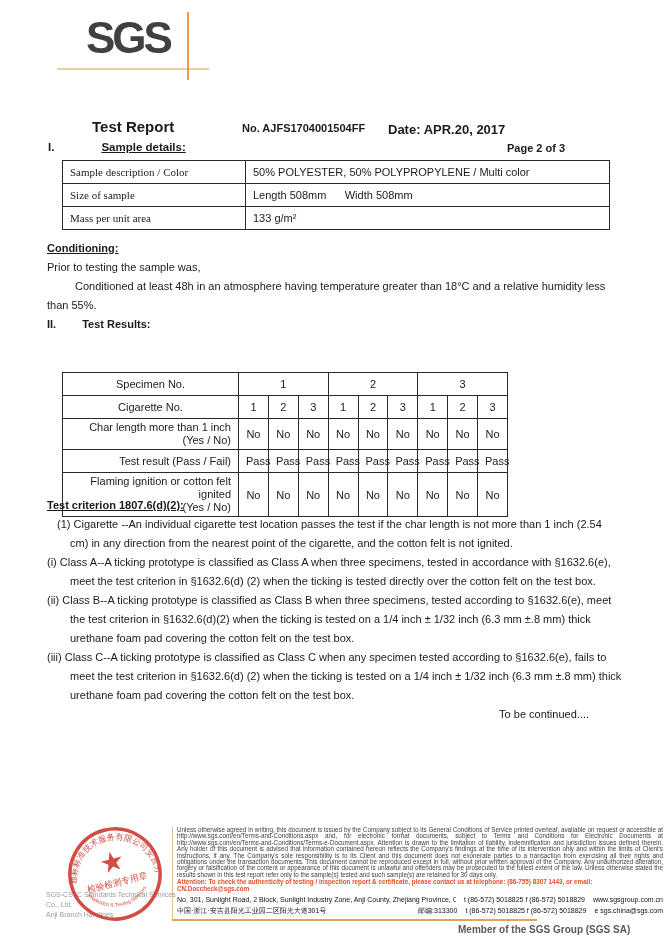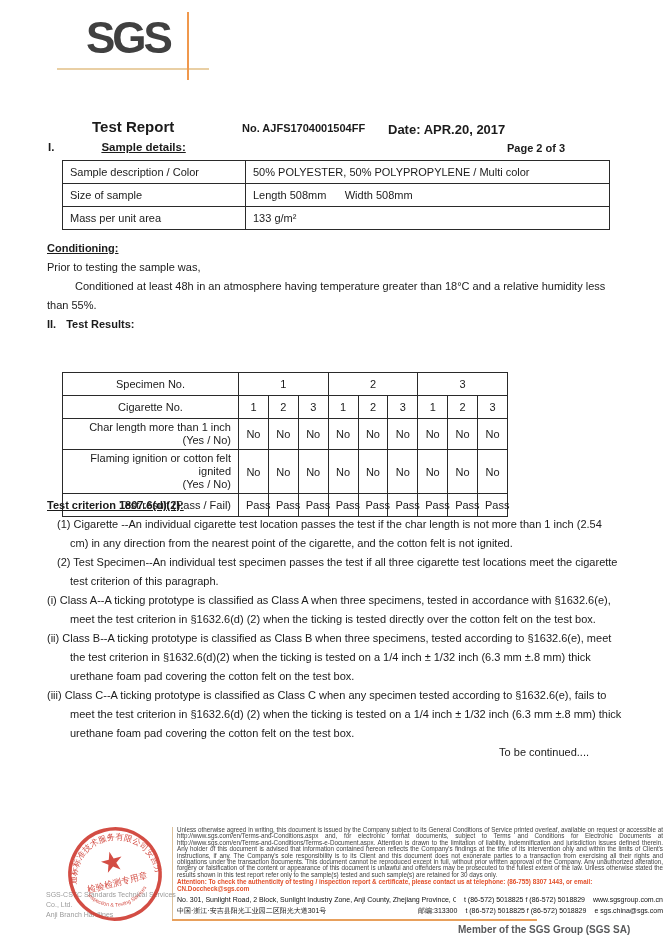--- a/index.html
+++ b/index.html
@@ -22,27 +22,27 @@
   .report-page{left:507px;top:122px;font-size:11px;font-weight:bold;margin-top:20px;}
 
   .sec1-head{left:48px;top:141px;font-size:11.5px;font-weight:bold;}
   .sec1-head .num{margin-right:14px;}
 
   table{border-collapse:collapse;}
   td{border:1px solid #2a2a2a;font-size:11px;padding:2px 7px;white-space:pre-wrap;}
 
   .sample-table{left:62px;top:160px;width:548px;}
   .sample-table td{height:18px;vertical-align:middle;}
-  .sample-table .c1{width:168px;}
+  .sample-table .c1{width:168px;font-family:Liberation Serif, serif;}
 
   .flow{left:47px;width:576px;font-size:11px;line-height:19px;}
   .flow p{margin:0;}
   .cond-block{top:239px;}
   .indent1{text-indent:28px;}
-  .sec2-head .num{margin-right:10px;}
+  .sec2-head .num{margin-right:26px;}
 
   .results-table{left:62px;top:372px;width:446px;table-layout:fixed;}
   .results-table td{text-align:center;vertical-align:middle;height:18px;}
   .results-table td.lbl-l{text-align:right;white-space:pre-line;line-height:13px;padding-left:6px;}
   .results-table .c-lab{width:176px;}
 
   .crit-block{top:496px;}
   .hang-num{padding-left:23px;text-indent:-13px;}
   .hang-rom{padding-left:23px;text-indent:-23px;}
   .continued{text-align:right;padding-right:34px;}
@@ -138,51 +138,50 @@
     <td>No</td>
     <td>No</td>
     <td>No</td>
     <td>No</td>
     <td>No</td>
     <td>No</td>
     <td>No</td>
     <td>No</td>
   </tr>
   <tr>
+    <td class="lbl-l">Test result (Pass / Fail)</td>
+    <td>Pass</td>
+    <td>Pass</td>
+    <td>Pass</td>
+    <td>Pass</td>
+    <td>Pass</td>
+    <td>Pass</td>
+    <td>Pass</td>
+    <td>Pass</td>
+    <td>Pass</td>
+  </tr>
+  <tr>
     <td class="lbl-l">Flaming ignition or cotton felt ignited
 (Yes / No)</td>
     <td>No</td>
     <td>No</td>
     <td>No</td>
     <td>No</td>
     <td>No</td>
     <td>No</td>
     <td>No</td>
     <td>No</td>
     <td>No</td>
-  </tr>
-  <tr>
-    <td class="lbl-l">Test result (Pass / Fail)</td>
-    <td>Pass</td>
-    <td>Pass</td>
-    <td>Pass</td>
-    <td>Pass</td>
-    <td>Pass</td>
-    <td>Pass</td>
-    <td>Pass</td>
-    <td>Pass</td>
-    <td>Pass</td>
   </tr>
 </tbody>
   </table>
 
 <div class="abs flow crit-block">
   <p class="b u">Test criterion 1807.6(d)(2):</p>
   <p class="hang-num"><span>(1)</span> <span>Cigarette --An individual cigarette test location passes the test if the char length is not more than 1 inch (2.54 cm) in any direction from the nearest point of the cigarette, and the cotton felt is not ignited.</span></p>
-  <p class="hang-num"><span>(2)</span> <span>Test Specimen--An individual test specimen passes the test if all three cigarette test locations meet the cigarette test criterion of this paragraph.</span></p>
   <p class="hang-rom"><span>(i)</span> <span>Class A--A ticking prototype is classified as Class A when three specimens, tested in accordance with §1632.6(e), meet the test criterion in §1632.6(d) (2) when the ticking is tested directly over the cotton felt on the test box.</span></p>
   <p class="hang-rom"><span>(ii)</span> <span>Class B--A ticking prototype is classified as Class B when three specimens, tested according to §1632.6(e), meet the test criterion in §1632.6(d)(2) when the ticking is tested on a 1/4 inch ± 1/32 inch (6.3 mm ±.8 mm) thick urethane foam pad covering the cotton felt on the test box.</span></p>
   <p class="hang-rom"><span>(iii)</span> <span>Class C--A ticking prototype is classified as Class C when any specimen tested according to §1632.6(e), fails to meet the test criterion in §1632.6(d) (2) when the ticking is tested on a 1/4 inch ± 1/32 inch (6.3 mm ±.8 mm) thick urethane foam pad covering the cotton felt on the test box.</span></p>
   <p class="continued">To be continued....</p>
 </div>
 
 <div class="abs company-lines">
   <div>SGS-CSTC Standards Technical Services Co., Ltd.</div>
   <div>Anji Branch Hardlines</div>
 </div>

